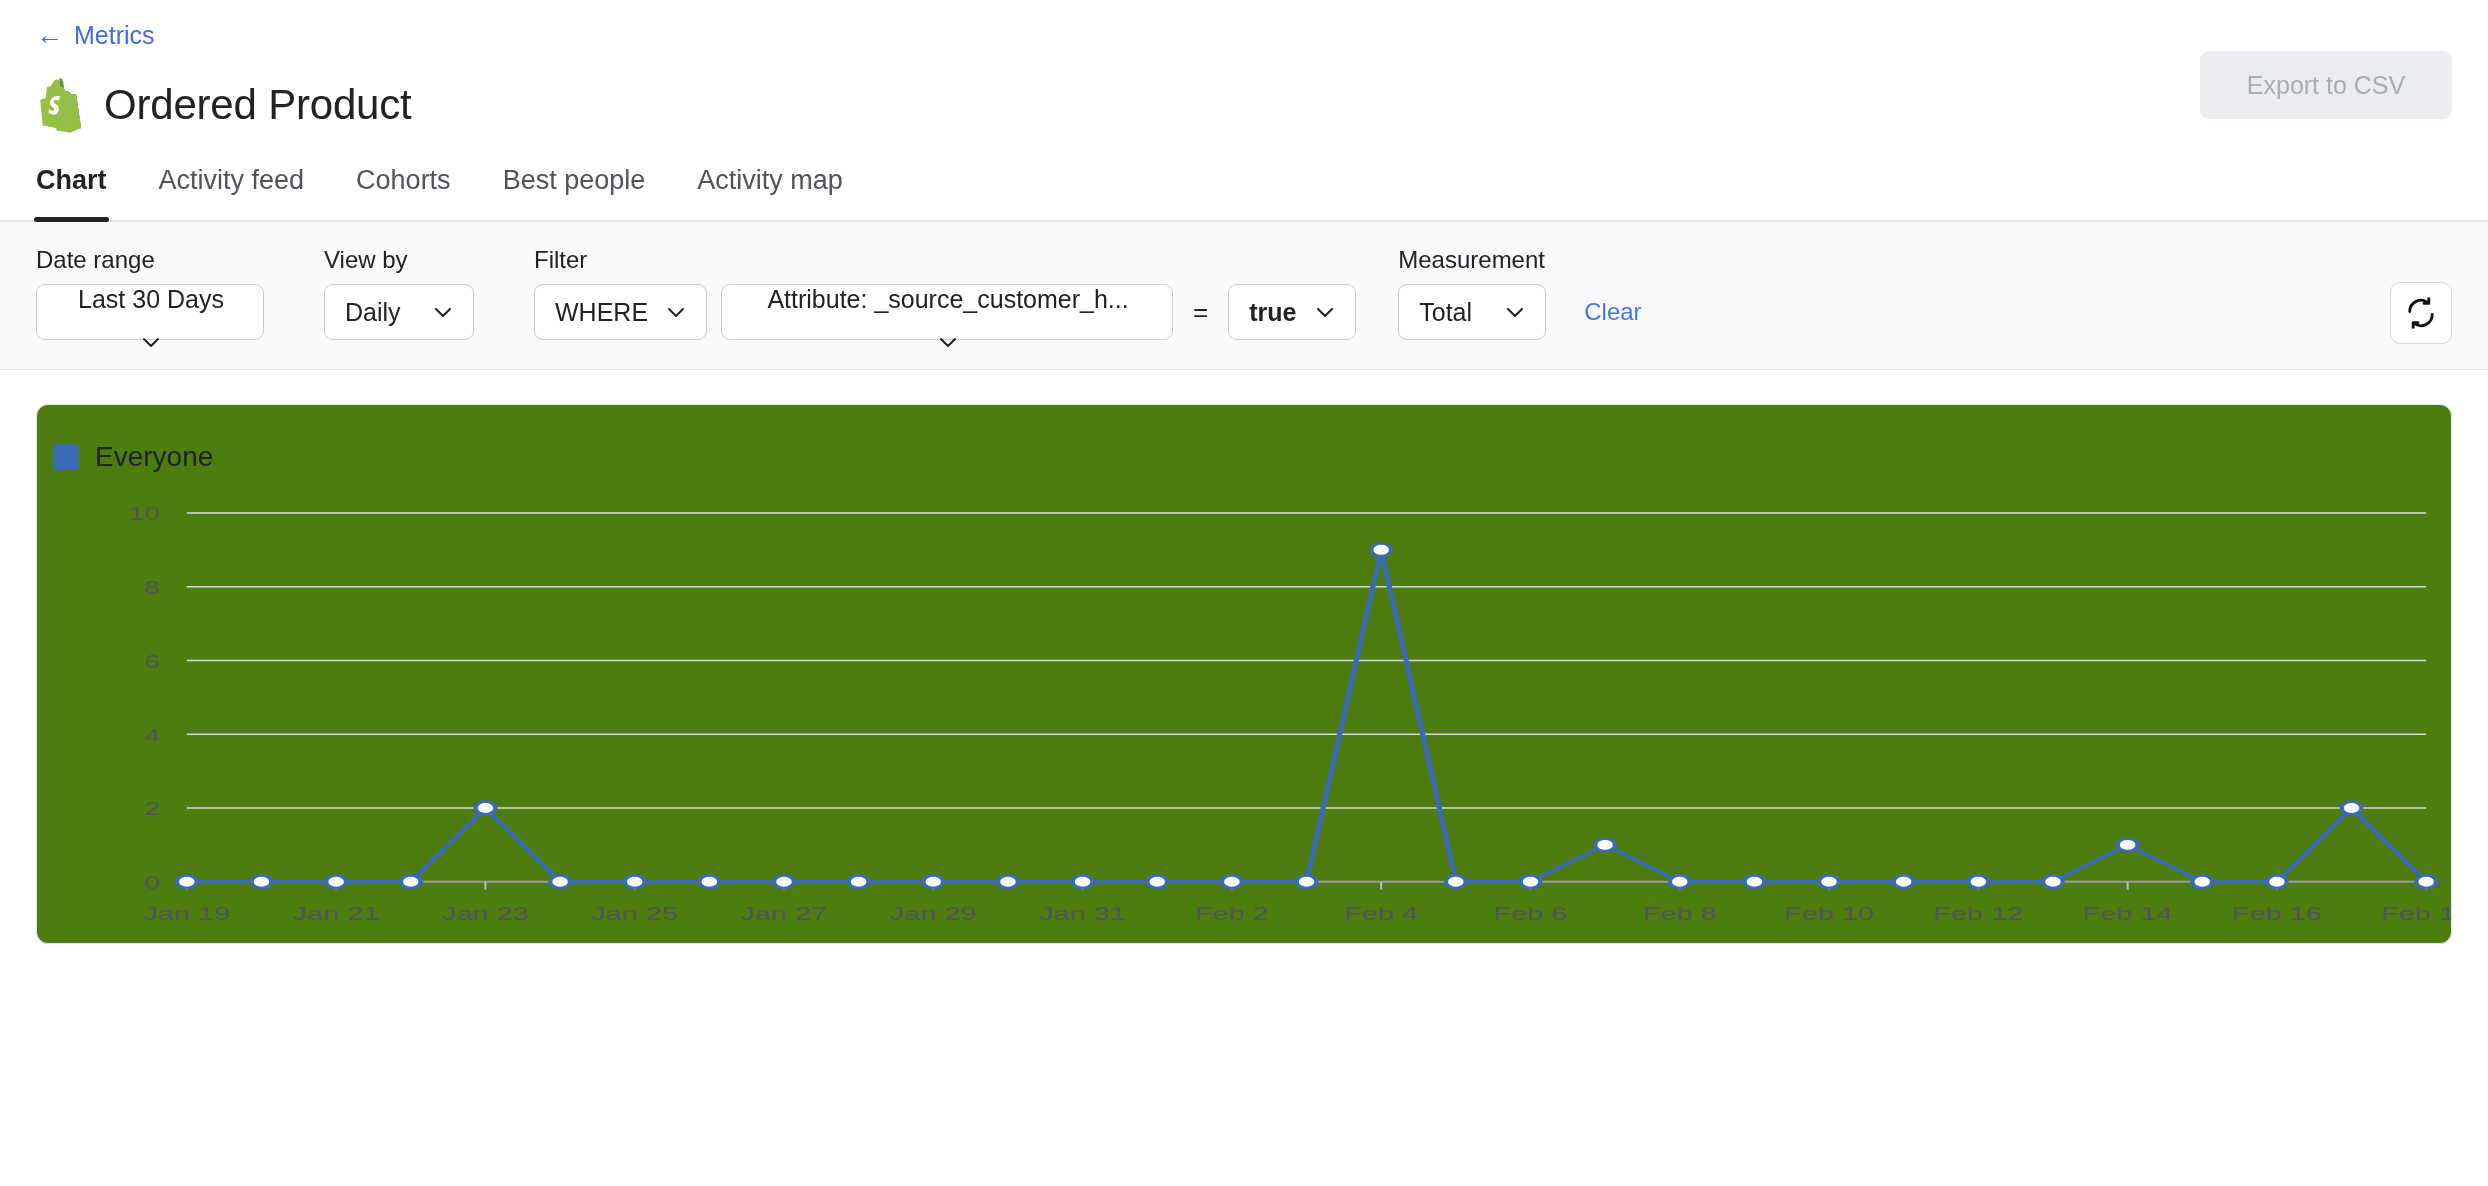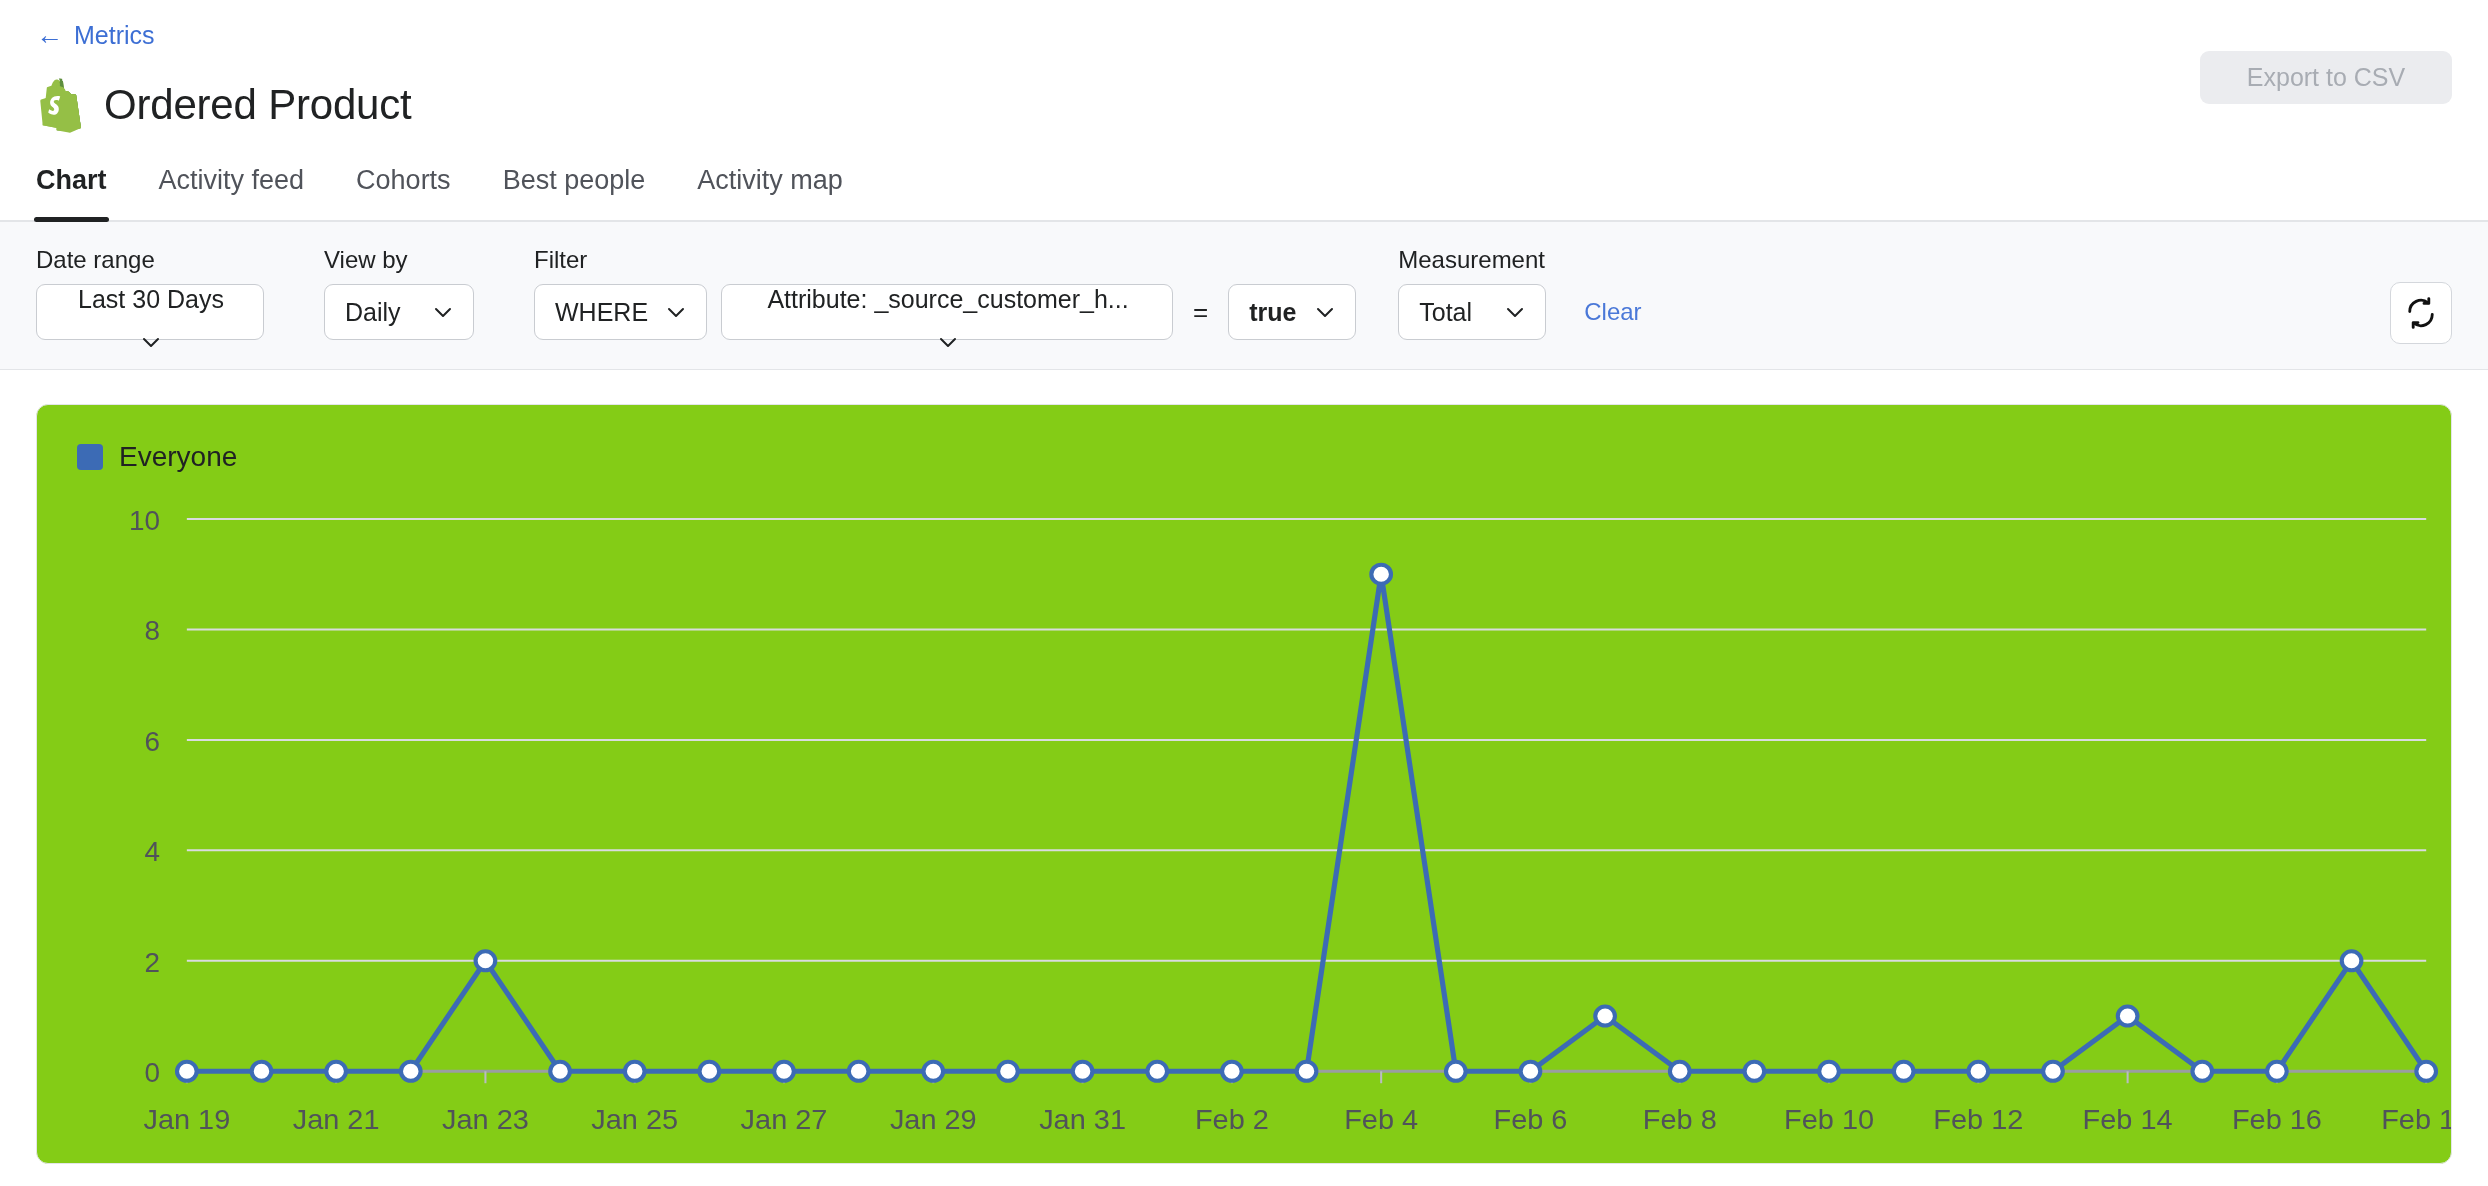--- a/index.html
+++ b/index.html
@@ -19,21 +19,21 @@
     margin-top: 22px; cursor: pointer; text-decoration: none;
   }
   .back-arrow { display:inline-block; font-size:27px; line-height:1; color:#3d6fd4; }
 
   .title-row { display:flex; align-items:center; gap:22px; margin-top: 28px; }
   .shopify-logo { width: 46px; height: 56px; display:block; }
   .page-title { font-size: 42px; font-weight: 400; color: #202223; letter-spacing: -0.2px; }
 
   .export-btn {
     position: absolute; top: 51px; right: 36px;
-    width: 252px; height: 53px;
+    width: 252px; height: 68px;
     background: #ebecef; color: #a8acb3;
     border: none; border-radius: 9px;
     font-size: 25px; font-family: inherit;
     cursor: default;
   }
 
   
   .tabs {
     display:flex; align-items:flex-end; gap: 0;
     margin-top: 34px; padding-left: 36px;
@@ -80,22 +80,22 @@
   .refresh-btn {
     position:absolute; right: 36px; top: 60px;
     width: 62px; height: 62px;
     background:#fff; border:1px solid #d4d7dc; border-radius: 10px;
     display:flex; align-items:center; justify-content:center; cursor:pointer;
   }
 
   
   .chart-card {
     margin: 34px 36px 0 36px;
-    background:#84cc16; border:1px solid #e3e5e8; border-radius: 12px;
-    height: 760px; position: relative; padding: 36px 40px 0 40px;
+    background:#4d7c0f; border:1px solid #e3e5e8; border-radius: 12px;
+    height: 540px; position: relative; padding: 36px 40px 0 16px;
   }
   .legend { display:flex; align-items:center; gap: 16px; }
   .legend-swatch { width: 26px; height: 26px; background:#3c6bb5; border-radius: 4px; }
   .legend-label { font-size: 28px; color:#202223; }
 
   .plot-wrap { position:absolute; left: 0; right: 0; top: 96px; bottom: 0; }
   .plot-svg { display:block; width: 100%; height: 100%; }
 </style>
 </head>
 <body>

